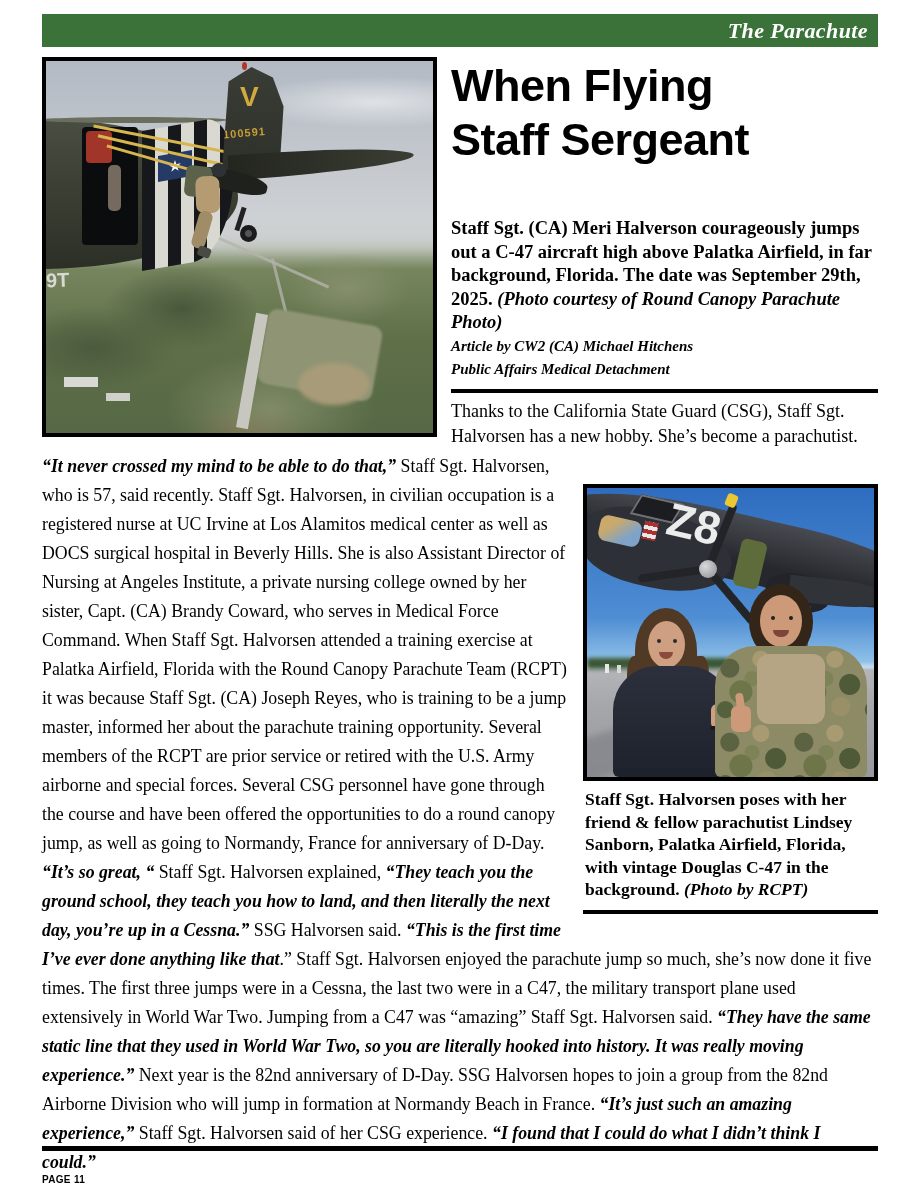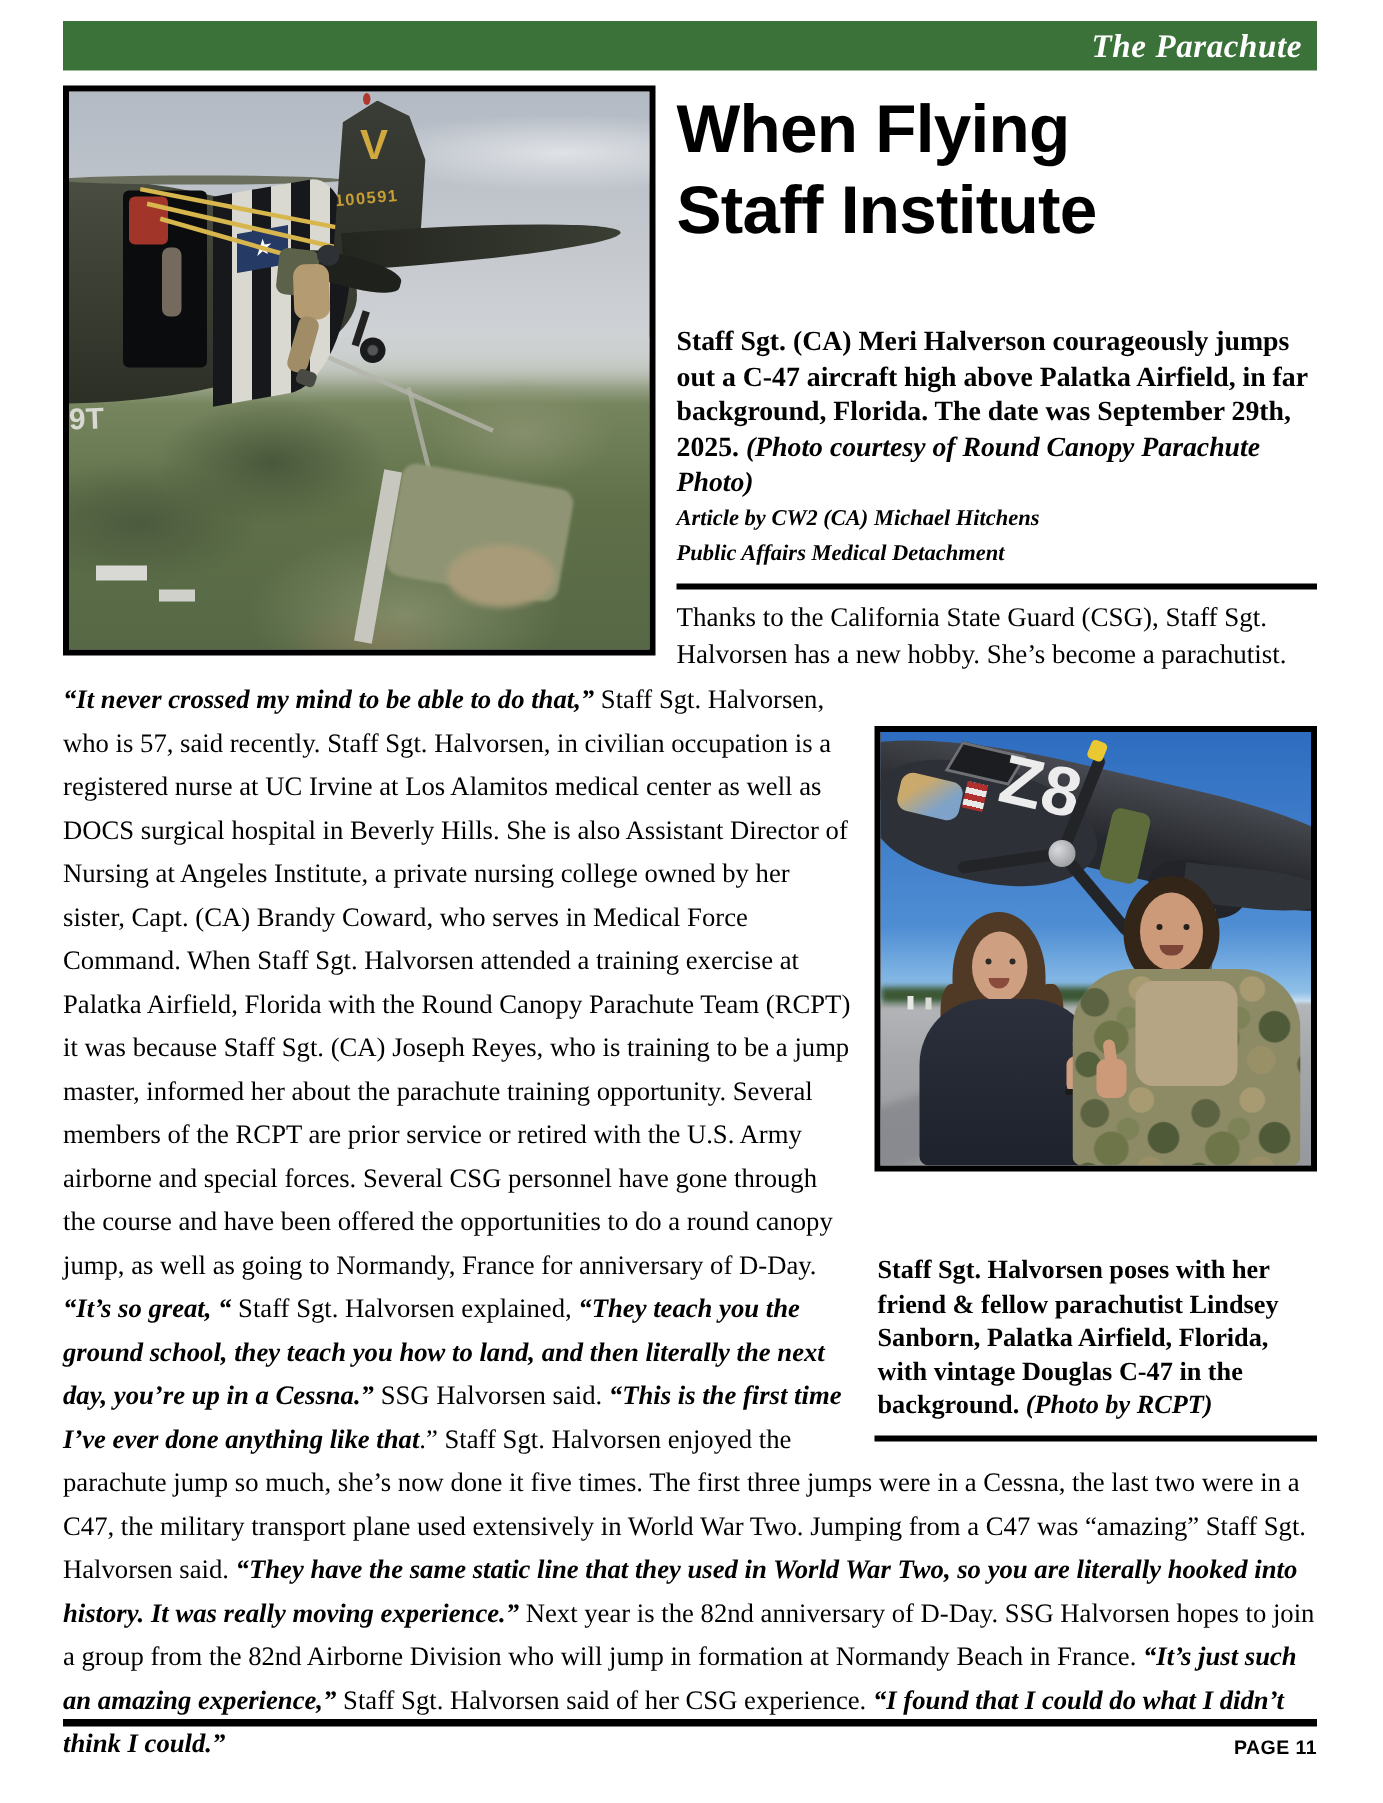--- a/index.html
+++ b/index.html
@@ -22,27 +22,27 @@
   .ital{font-style:italic;}
   .byline{font-weight:700;font-style:italic;font-size:15px;line-height:23.5px;}
   .intro-rule{height:4px;background:#000;margin-top:7px;}
   .thanks{margin-top:6px;font-size:18px;line-height:25px;}
 
   
   .article-text{position:absolute;left:42px;top:452px;width:836px;font-size:17.8px;line-height:29px;}
   .bi{font-weight:700;font-style:italic;}
 
   .right-float{float:right;width:295px;margin:32px 0 6px 14px;}
-  .cap2{border-bottom:4px solid #000;padding:7px 2px 9px 2px;font-weight:700;font-size:17.5px;line-height:22.5px;margin-top:47px;}
+  .cap2{border-bottom:4px solid #000;padding:7px 2px 9px 2px;font-weight:700;font-size:17.5px;line-height:22.5px;}
 
   
   .footer{position:absolute;left:42px;top:1146px;width:836px;}
   .footer-rule{height:5px;background:#000;}
-  .pageno{margin-top:6px;text-align:right;font-family:"Liberation Sans","DejaVu Sans",sans-serif;
-          font-weight:700;font-size:13px;letter-spacing:.3px;}
+  .pageno{margin-top:23px;text-align:left;font-family:"Liberation Sans","DejaVu Sans",sans-serif;
+          font-weight:700;font-size:10px;letter-spacing:.3px;}
 
   
   .photo1{position:relative;width:387px;height:372px;border:4px solid #000;overflow:hidden;flex:0 0 auto;
           background:linear-gradient(180deg,#b3bac4 0%,#c6cacf 30%,#d0d3d6 46%,#b9bfb2 50%,#76855e 56%,#5f7049 75%,#566845 100%);}
   .p1-cloud{position:absolute;left:50%;top:4%;width:70%;height:14%;
             background:radial-gradient(ellipse,#dfe2e6 0%,rgba(223,226,230,0) 70%);}
   .p1-ground{position:absolute;left:0;top:46%;right:0;bottom:0;
      background:
        radial-gradient(ellipse 90px 50px at 78% 28%, rgba(139,147,112,.8), rgba(0,0,0,0) 70%),
        radial-gradient(ellipse 120px 60px at 12% 58%, rgba(73,88,61,.9), rgba(0,0,0,0) 70%),
@@ -214,21 +214,21 @@
         <div class="p1-torso"></div>
         <div class="p1-legs"></div>
         <div class="p1-boot"></div>
       </div>
       <div class="p1-code">9T</div>
     </figure>
 
     <div class="right-col">
       <h1 class="headline">
         <span>When Flying</span>
-        <span>Staff Institute</span>
+        <span>Staff Sergeant</span>
       </h1>
       <p class="intro-cap">
         <span>Staff Sgt.  (CA) Meri Halverson courageously jumps out a C-47 aircraft high above Palatka Airfield, in far background, Florida.  The date was September 29th, 2025.   </span><span class="ital">(Photo courtesy of Round Canopy Parachute Photo)</span>
       </p>
       <div class="byline">Article by CW2 (CA)  Michael Hitchens</div>
       <div class="byline">Public Affairs Medical Detachment</div>
       <div class="intro-rule"></div>
       <p class="thanks">Thanks to the California State Guard (CSG), Staff Sgt. Halvorsen has a new hobby. She’s become a parachutist.</p>
     </div>
   </div>

